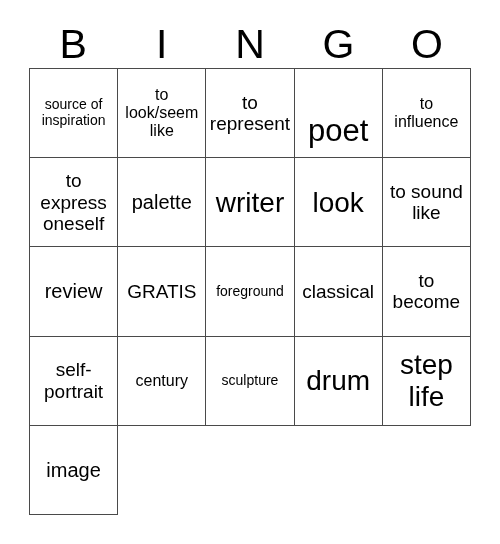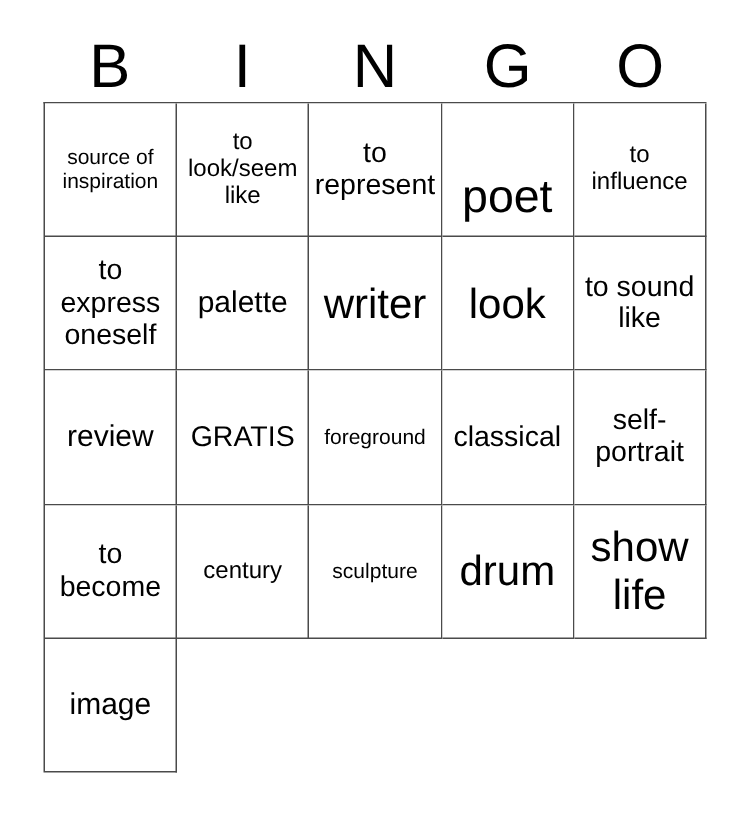--- a/index.html
+++ b/index.html
@@ -144,36 +144,36 @@
         <span class="cell-text fs-m">GRATIS</span>
       </div>
     <div class="bingo-cell">
         <span class="cell-text fs-xs">foreground</span>
       </div>
     <div class="bingo-cell">
         <span class="cell-text fs-m">classical</span>
       </div>
 
     <div class="bingo-cell">
-        <span class="cell-text fs-m">self-portrait</span>
+        <span class="cell-text fs-m">to become</span>
       </div>
     <div class="bingo-cell">
-        <span class="cell-text fs-m">to become</span>
+        <span class="cell-text fs-m">self-portrait</span>
       </div>
     <div class="bingo-cell">
         <span class="cell-text fs-s">century</span>
       </div>
 
     <div class="bingo-cell">
         <span class="cell-text fs-xs">sculpture</span>
       </div>
     <div class="bingo-cell">
         <span class="cell-text fs-xl">drum</span>
       </div>
     <div class="bingo-cell">
-        <span class="cell-text fs-xl">show life</span>
+        <span class="cell-text fs-xl">step life</span>
       </div>
     <div class="bingo-cell">
         <span class="cell-text fs-l">image</span>
       </div>
 
   </div>
 </div>
 
 </body></html>

